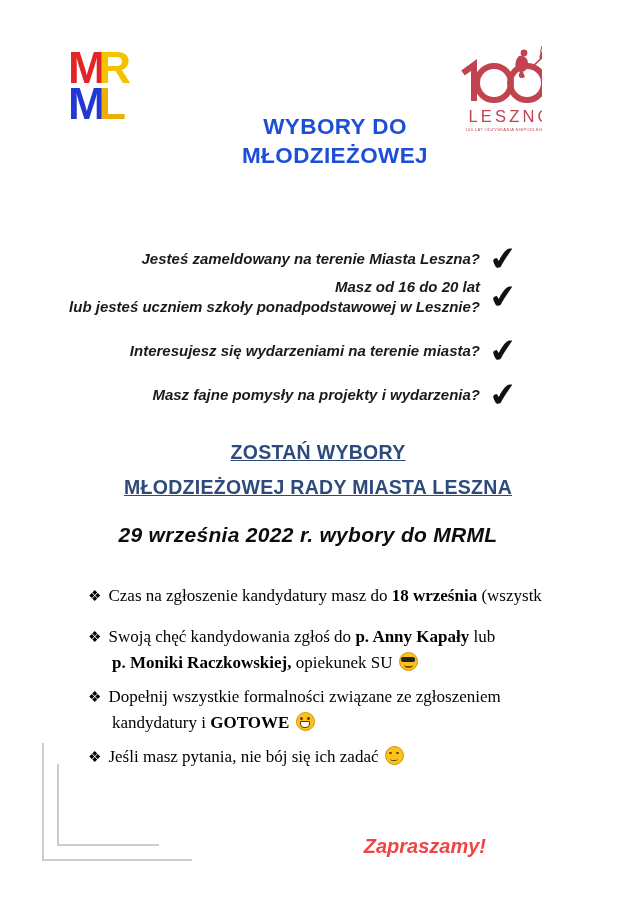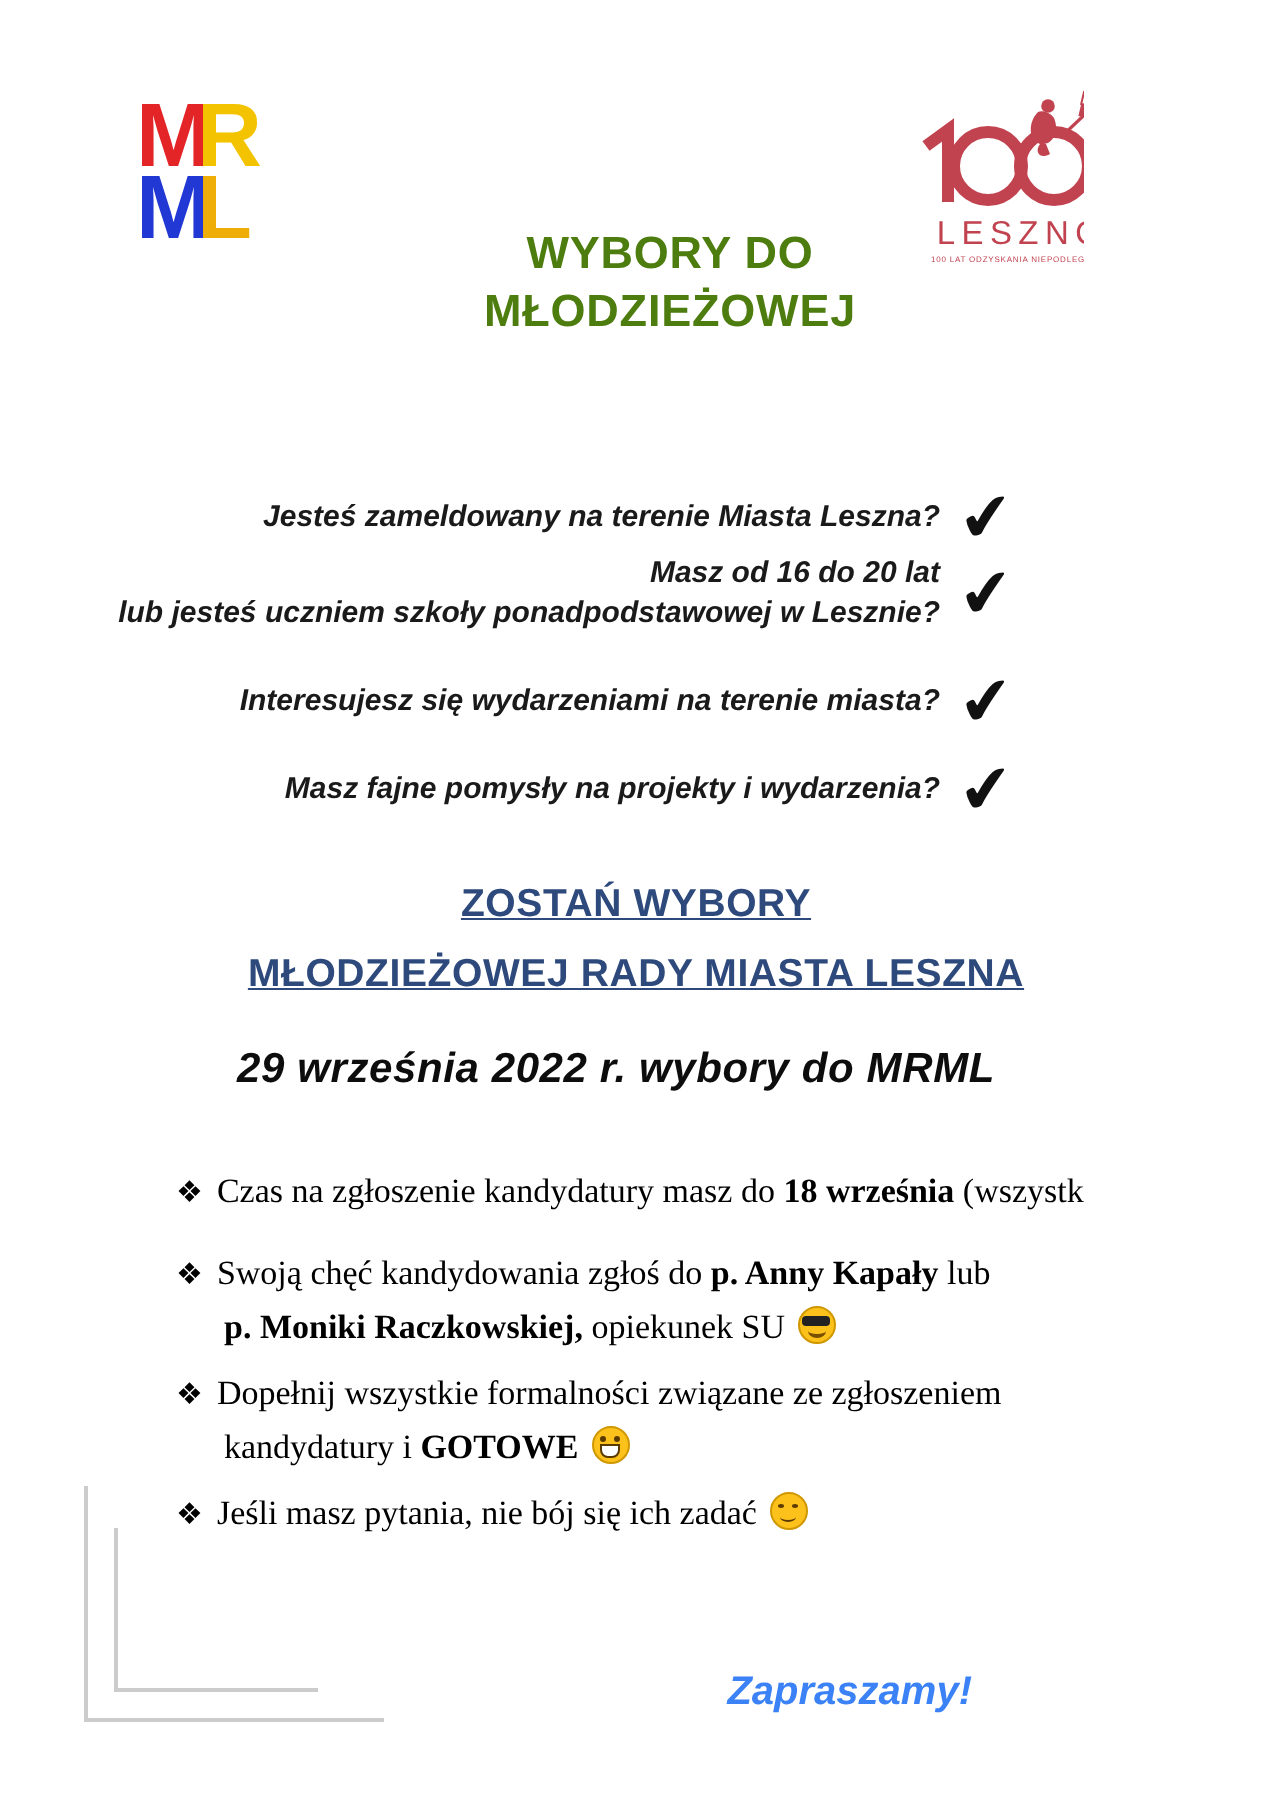--- a/index.html
+++ b/index.html
@@ -14,24 +14,24 @@
   .mrml-r1{color:#f3c300;}
   .mrml-m2{color:#2238d4;}
   .mrml-l1{color:#efae07;}
 
   
   .leszno-logo{position:absolute;left:452px;top:44px;width:124px;}
   .leszno-logo svg{display:block;}
 
   
   .title{position:absolute;top:112px;left:34px;width:602px;text-align:center;
-         color:#4d7c0f;font-weight:bold;font-size:22.5px;line-height:29px;letter-spacing:0.4px;}
+         color:#1d4ed8;font-weight:bold;font-size:22.5px;line-height:29px;letter-spacing:0.4px;}
 
   
-  .check-row{position:absolute;left:58px;width:458px;display:flex;align-items:center;}
+  .check-row{position:absolute;left:68px;width:458px;display:flex;align-items:center;}
   .row-1{top:242px;} .row-2{top:277px;} .row-3{top:334px;justify-content:center;} .row-4{top:378px;}
   .check-text{flex:1;text-align:right;font-weight:bold;font-style:italic;font-size:15px;
               line-height:19.5px;color:#1a1a1a;}
   .check-mark{width:46px;text-align:center;font-size:33px;line-height:1;color:#111;
               transform:rotate(-6deg);font-family:"DejaVu Sans",sans-serif;}
 
   
   .heading{position:absolute;left:8px;width:620px;text-align:center;color:#2e4a7c;
            font-weight:bold;font-size:19.5px;text-decoration:underline;letter-spacing:0.3px;}
   .heading-1{top:441px;} .heading-2{top:476px;}
@@ -55,21 +55,21 @@
   .emoji-grin::before{content:"";position:absolute;left:3.5px;top:3.5px;width:3px;height:3px;
          background:#5b3a00;border-radius:50%;box-shadow:7px 0 0 #5b3a00;}
   .emoji-grin::after{content:"";position:absolute;left:3.5px;bottom:2.5px;width:8px;height:4.5px;
          background:#fff;border:1px solid #5b3a00;border-radius:0 0 4px 4px;}
   .emoji-smile::before{content:"";position:absolute;left:3.5px;top:5px;width:3.2px;height:2px;
          background:#5b3a00;border-radius:50%;box-shadow:7px 0 0 #5b3a00;}
   .emoji-smile::after{content:"";position:absolute;left:4px;bottom:3px;width:8px;height:4px;
          border-bottom:1.8px solid #5b3a00;border-radius:50%;}
 
   
-  .closing{position:absolute;top:835px;right:56px;color:#3b82f6;font-weight:bold;
+  .closing{position:absolute;top:835px;right:56px;color:#ef4444;font-weight:bold;
            font-style:italic;font-size:20px;}
   .corner-outer{position:absolute;left:42px;top:743px;width:148px;height:116px;
            border-left:2px solid #cccccc;border-bottom:2px solid #cccccc;}
   .corner-inner{position:absolute;left:57px;top:764px;width:100px;height:80px;
            border-left:2px solid #cccccc;border-bottom:2px solid #cccccc;}
 </style>
 </head>
 <body>
 
 <div class="page">

